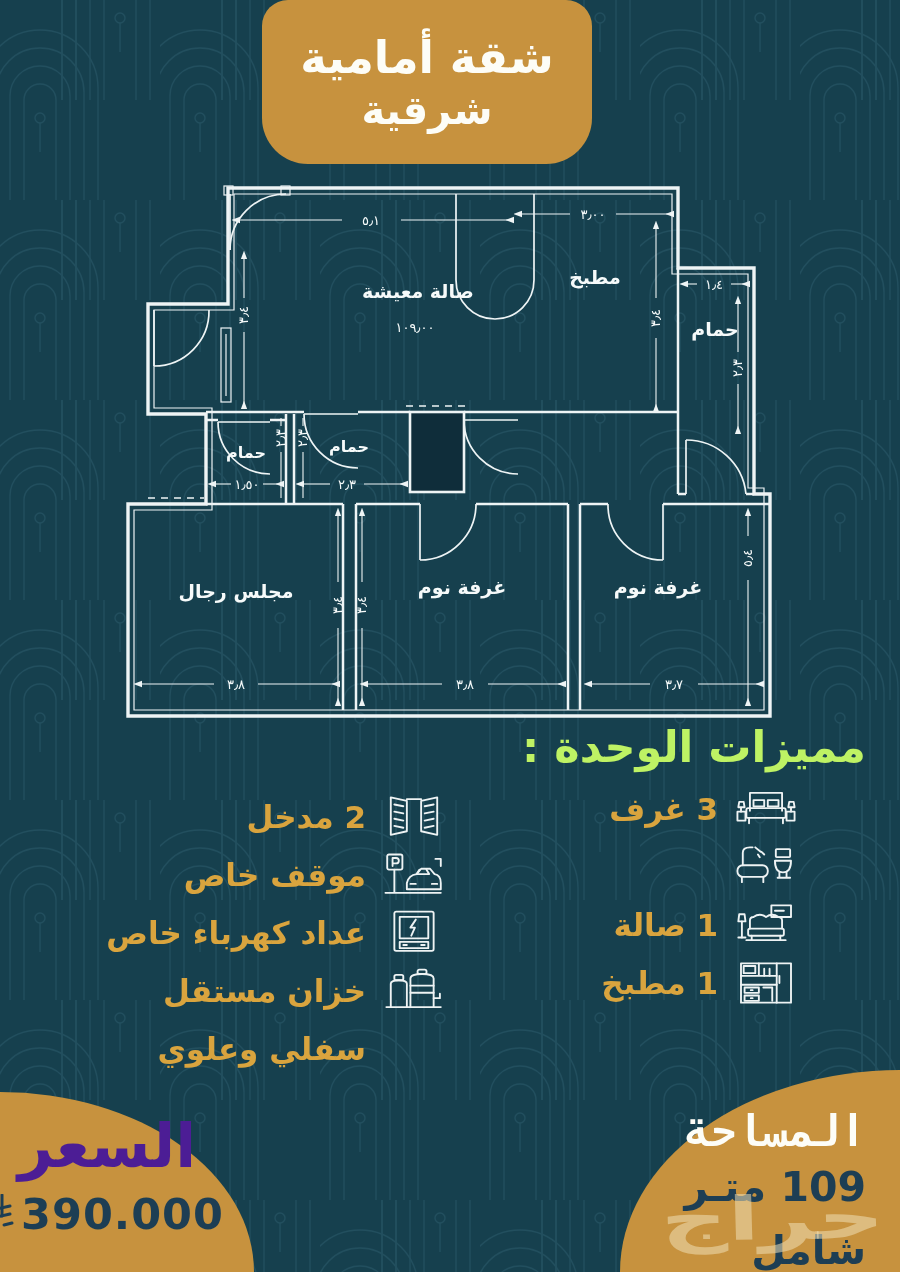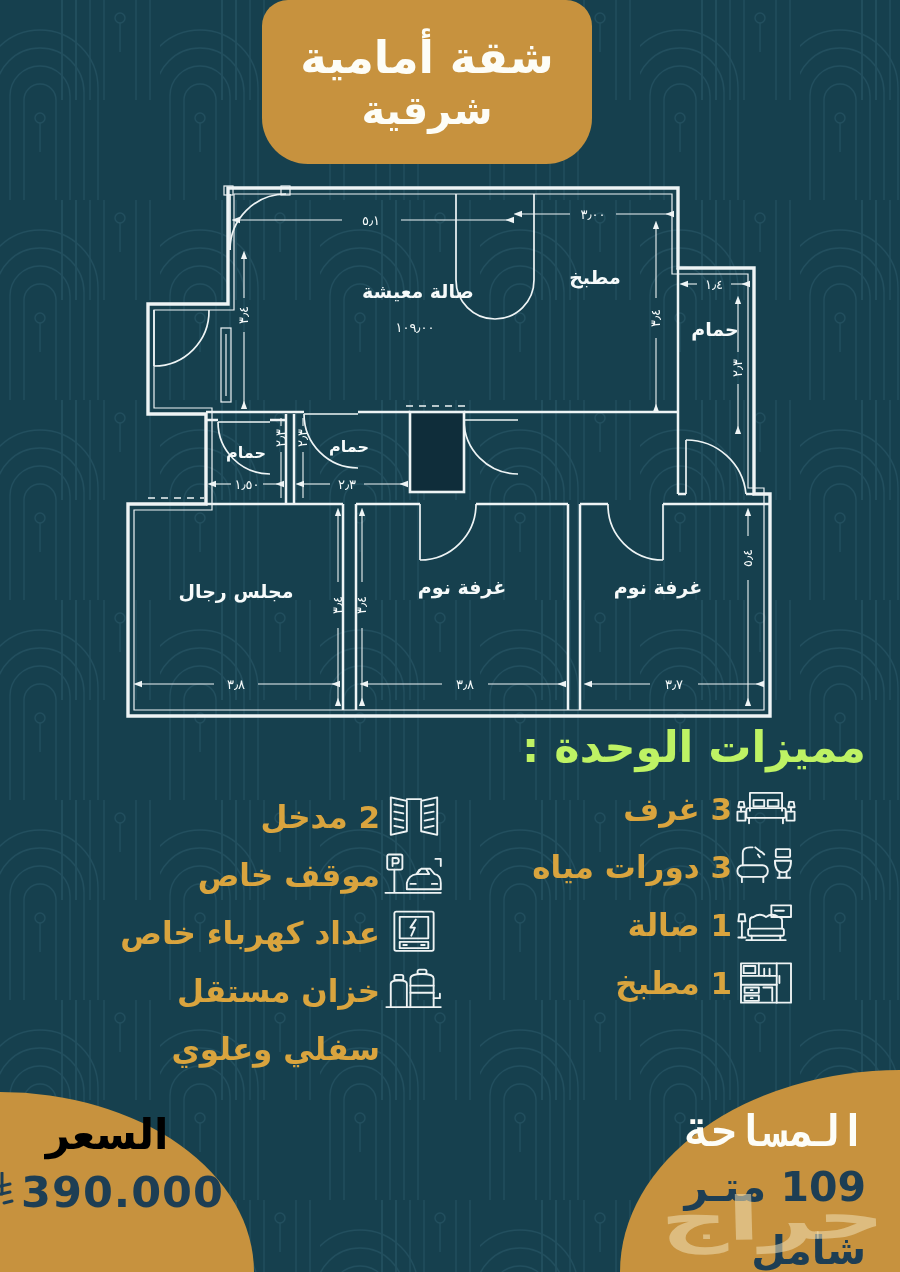--- a/index.html
+++ b/index.html
@@ -36,32 +36,32 @@
   .plan .t-area{font-size:13px;}
 
   
   .feat-heading{
     position:absolute;top:722px;right:34px;margin:0;z-index:3;
     color:#bef264;font-size:43px;font-weight:800;
   }
   .col{position:absolute;z-index:3;display:flex;flex-direction:column;gap:9px;}
   .col-right{top:784px;right:100px;width:340px;}
   .col-left{top:792px;right:452px;width:408px;}
-  .feat-row{display:flex;align-items:center;height:49px;}
+  .feat-row{display:flex;align-items:center;gap:14px;height:49px;}
   .feat-icon{width:68px;height:52px;flex:0 0 68px;display:flex;align-items:center;justify-content:center;}
   .feat-icon svg{stroke:#eef3f4;fill:none;stroke-width:2.1;stroke-linecap:round;stroke-linejoin:round;}
   .feat-label{color:#d9a43e;font-size:31px;font-weight:800;white-space:nowrap;}
 
   
   .price-blob{
     position:absolute;left:0;bottom:0;width:254px;height:180px;z-index:4;
     background:#c7923e;border-top-right-radius:254px 180px;
     display:flex;flex-direction:column;align-items:center;
   }
-  .price-label{color:#000000;font-size:42px;font-weight:800;margin-top:18px;margin-right:40px;}
+  .price-label{color:#4c1d95;font-size:61px;font-weight:800;margin-top:18px;margin-right:40px;}
   .price-row{display:flex;direction:ltr;align-items:center;gap:7px;margin-top:8px;margin-right:46px;color:#1d3e54;}
   .price-value{font-size:43px;font-weight:800;letter-spacing:1px;}
   .riyal svg{stroke:#1d3e54;fill:none;stroke-width:3;stroke-linecap:round;}
 
   .area-blob{
     position:absolute;right:0;bottom:0;width:280px;height:202px;z-index:4;
     background:#c7923e;border-top-left-radius:280px 202px;
     text-align:right;padding:0;color:#1d3e54;
   }
   .area-label{color:#fdfdf7;font-size:43px;font-weight:800;margin:36px 34px 0 0;font-family:Liberation Mono, monospace;}
@@ -257,21 +257,20 @@
         <svg width="66" height="50" viewBox="0 0 68 56">
           <rect x="2" y="26" width="34" height="13" rx="6"></rect>
             <path d="M7,39 v6 M31,39 v6"></path>
           <path d="M8,26 V12 q0,-6 8,-6 h3"></path>
             <path d="M22,6 l6,5 M25,14 l2,3 M29,11 l3,3"></path>
           <rect x="45" y="8" width="16" height="9" rx="1"></rect>
             <path d="M44,21 h18 q0,13 -9,13 q-9,0 -9,-13 z"></path>
             <path d="M49,34 v6 M57,34 v6 M47,40 h14"></path>
         </svg>
       </span>
-      <span class="feat-label">3 دورات مياه</span>
     </div>
     <div class="feat-row">
       <span class="feat-icon">
         <svg width="66" height="50" viewBox="0 0 68 56">
           <path d="M7,42 v-18"></path>
             <path d="M3,24 h8 l-1,-8 h-6 z"></path>
             <path d="M3,42 h8"></path>
           <rect x="40" y="6" width="22" height="13"></rect>
             <path d="M44,12 h10"></path>
           <path d="M16,32 v-9 q0,-4 4,-4 q7,-5 14,0 q7,-5 14,0 q4,0 4,4 v9"></path>

